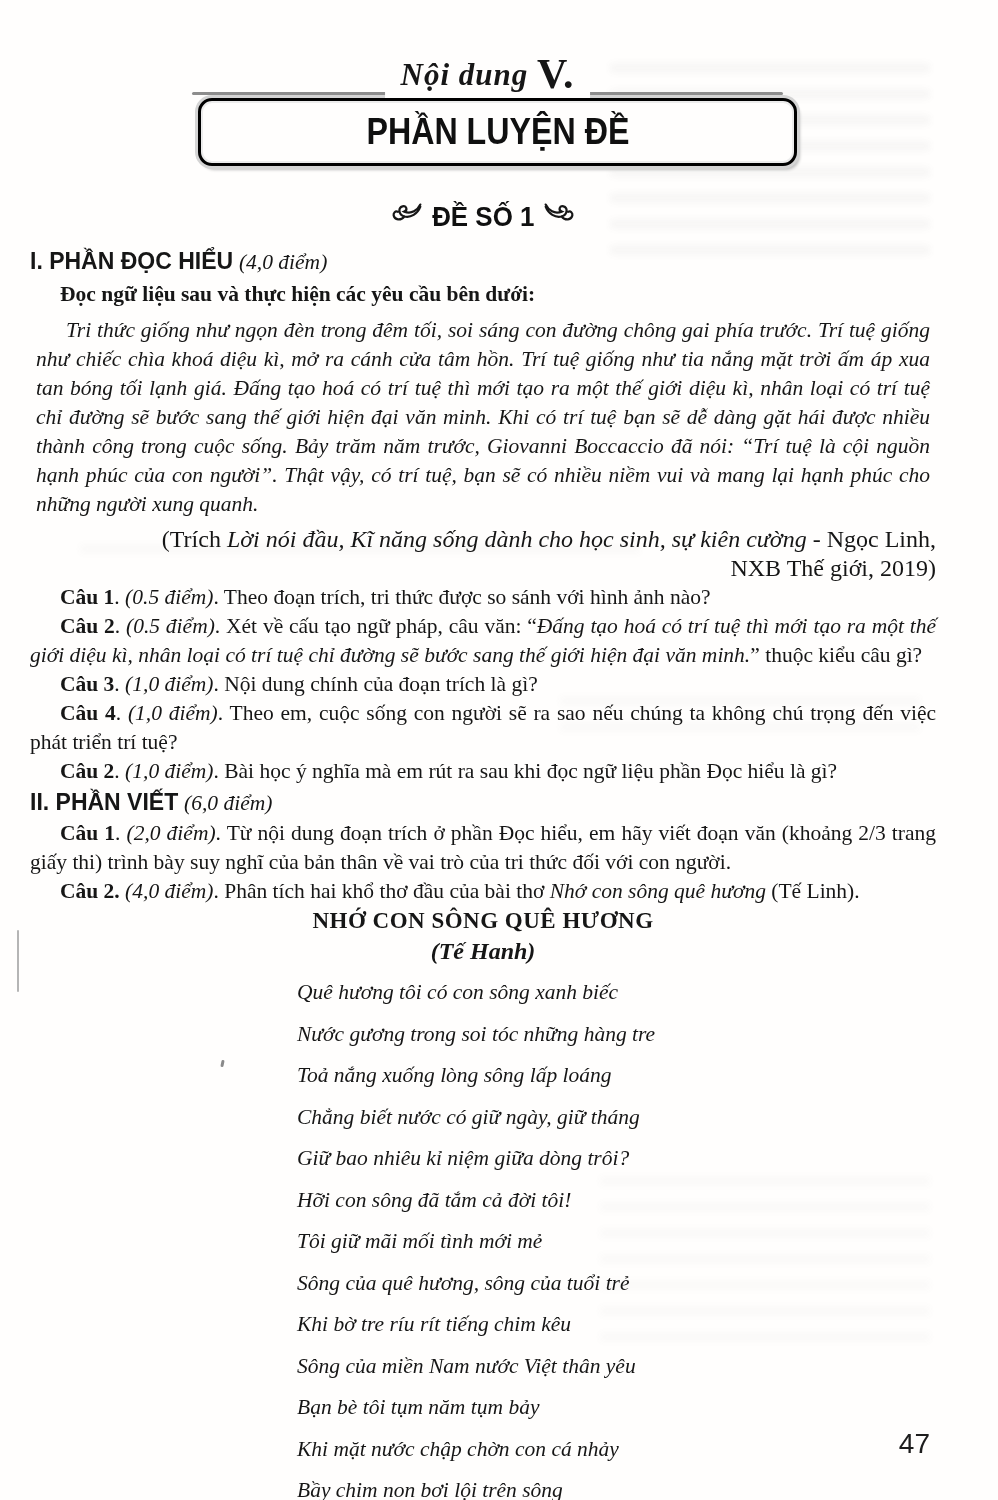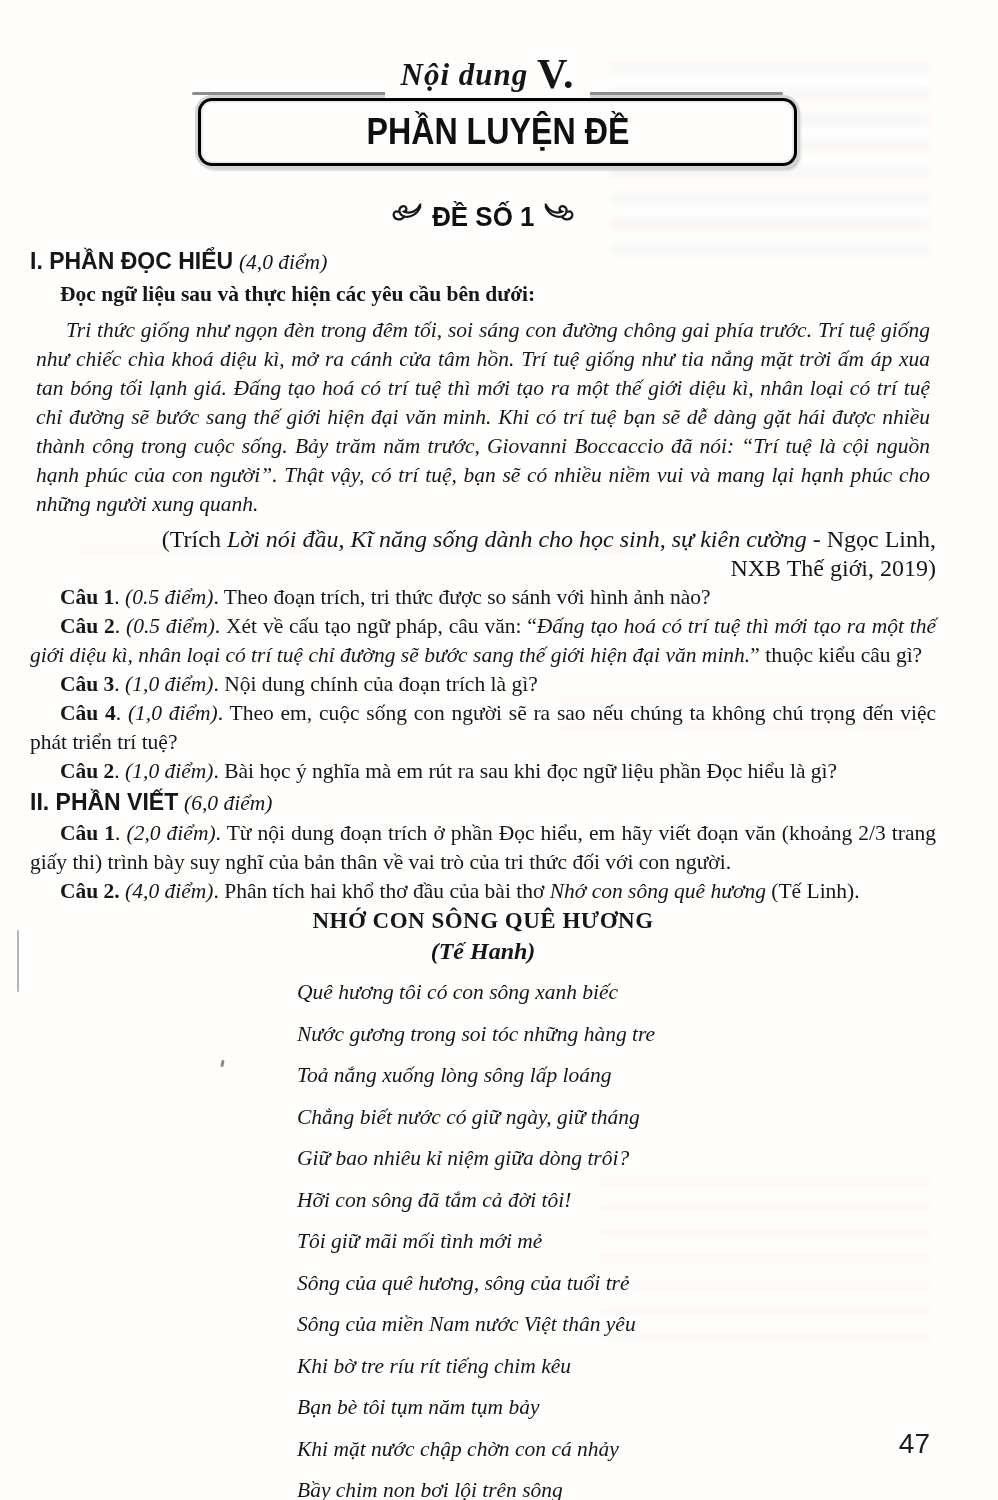--- a/index.html
+++ b/index.html
@@ -197,22 +197,22 @@
       <p class="poem-author">(Tế Hanh)</p>
       <div class="poem-lines">
           <p class="poem-line">Quê hương tôi có con sông xanh biếc</p>
           <p class="poem-line">Nước gương trong soi tóc những hàng tre</p>
           <p class="poem-line">Toả nắng xuống lòng sông lấp loáng</p>
           <p class="poem-line">Chẳng biết nước có giữ ngày, giữ tháng</p>
           <p class="poem-line">Giữ bao nhiêu kỉ niệm giữa dòng trôi?</p>
           <p class="poem-line">Hỡi con sông đã tắm cả đời tôi!</p>
           <p class="poem-line">Tôi giữ mãi mối tình mới mẻ</p>
           <p class="poem-line">Sông của quê hương, sông của tuổi trẻ</p>
+          <p class="poem-line">Khi bờ tre ríu rít tiếng chim kêu</p>
           <p class="poem-line">Sông của miền Nam nước Việt thân yêu</p>
-          <p class="poem-line">Khi bờ tre ríu rít tiếng chim kêu</p>
           <p class="poem-line">Bạn bè tôi tụm năm tụm bảy</p>
           <p class="poem-line">Khi mặt nước chập chờn con cá nhảy</p>
           <p class="poem-line">Bầy chim non bơi lội trên sông</p>
         </div>
     </div>
 
   </div>
 
   <div class="page-number">47</div>
 </div>

